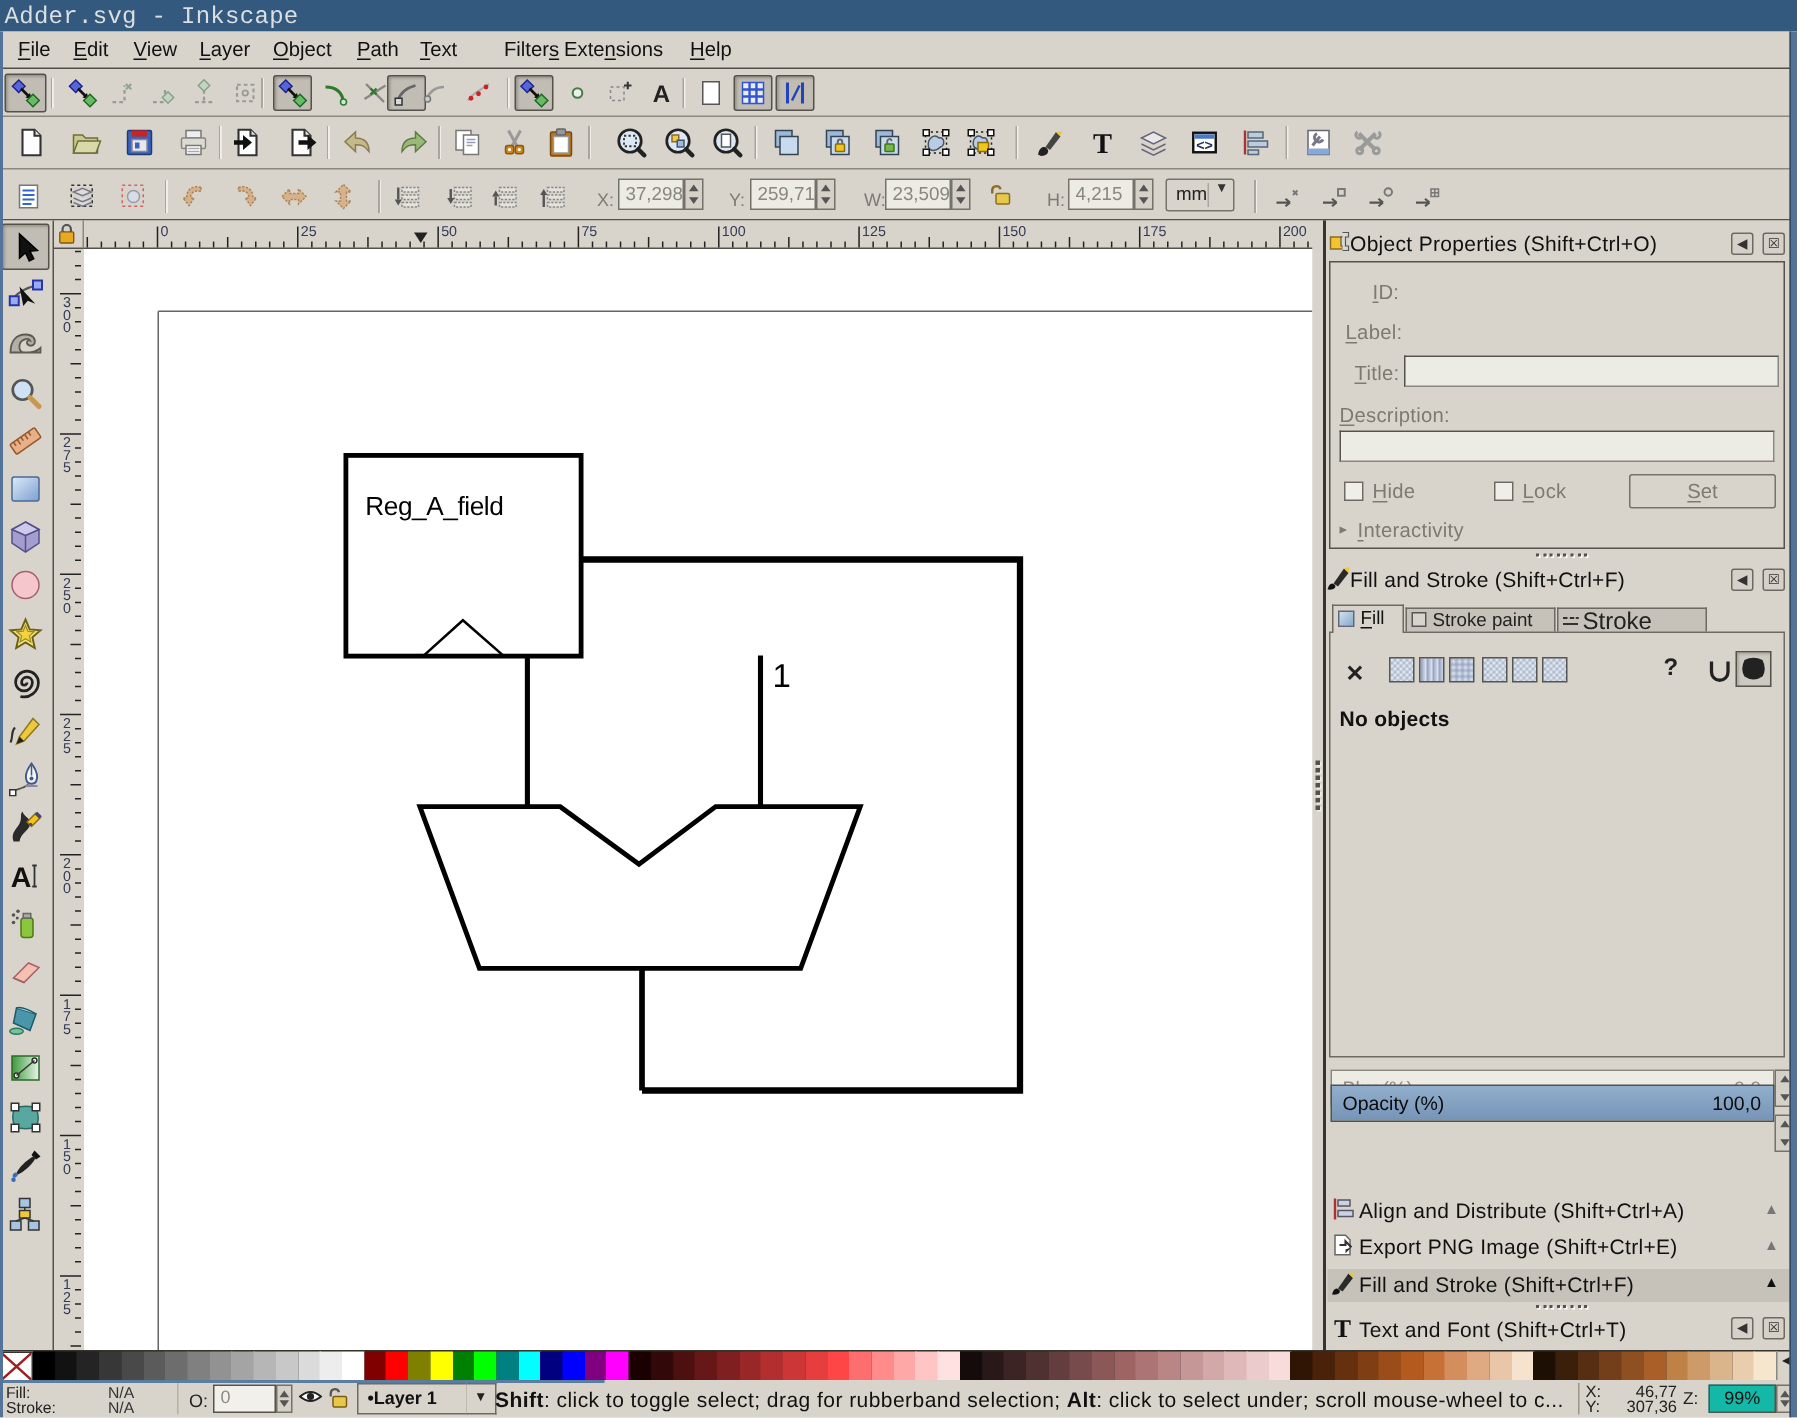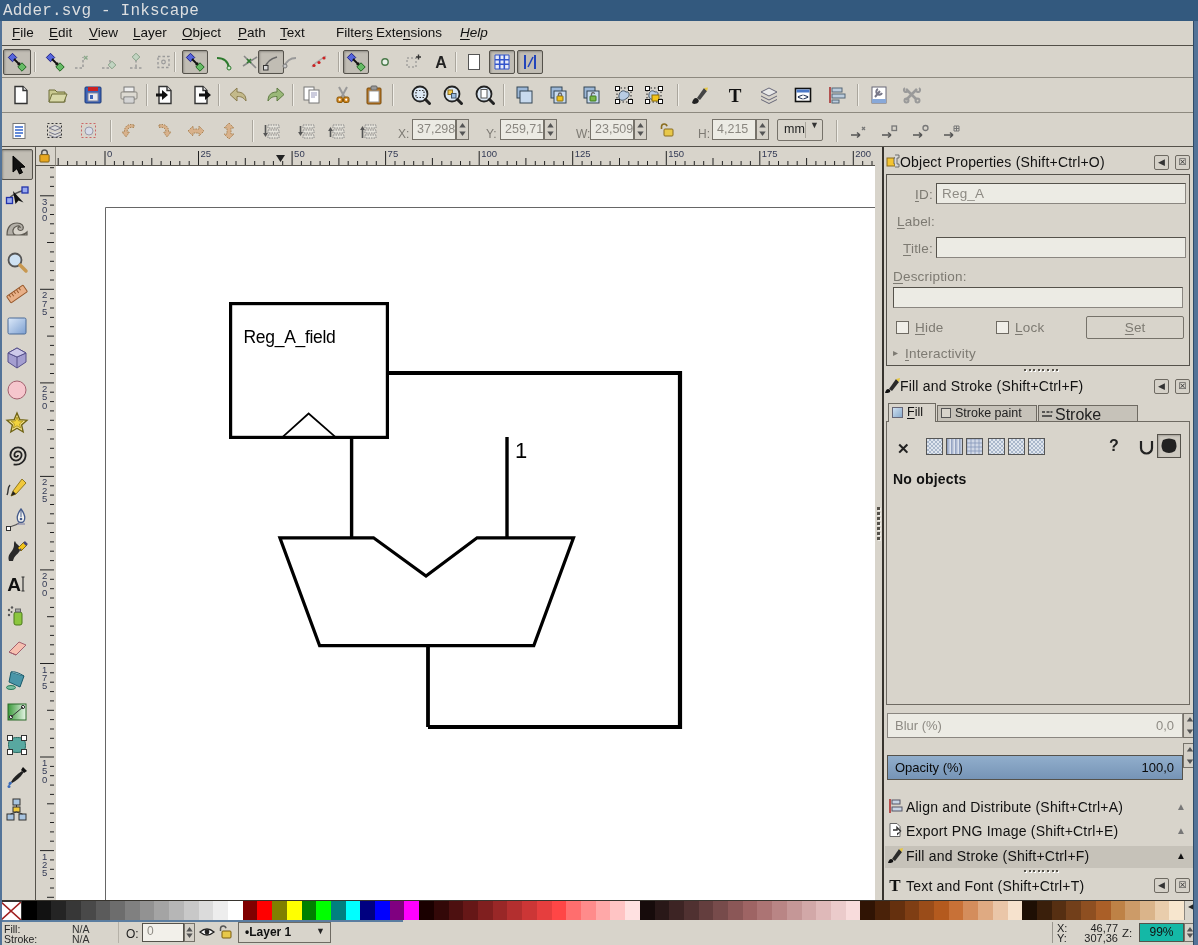--- a/index.html
+++ b/index.html
@@ -14,21 +14,21 @@
 <div style="position:absolute;left:0px;top:21px;width:1198px;height:25px;background:#d8d4cb;border-bottom:1px solid #524f48;font-size:13.5px;color:#111;">
     <div style="position:absolute;left:12px;top:4px;"><u>F</u>ile</div>
     <div style="position:absolute;left:49px;top:4px;"><u>E</u>dit</div>
     <div style="position:absolute;left:89px;top:4px;"><u>V</u>iew</div>
     <div style="position:absolute;left:133px;top:4px;"><u>L</u>ayer</div>
     <div style="position:absolute;left:182px;top:4px;"><u>O</u>bject</div>
     <div style="position:absolute;left:238px;top:4px;"><u>P</u>ath</div>
     <div style="position:absolute;left:280px;top:4px;"><u>T</u>ext</div>
     <div style="position:absolute;left:336px;top:4px;">Filter<u>s</u></div>
     <div style="position:absolute;left:376px;top:4px;">Exte<u>n</u>sions</div>
-    <div style="position:absolute;left:460px;top:4px;font-style:italic;"><u>H</u>elp</div>
+    <div style="position:absolute;left:460px;top:4px;"><u>H</u>elp</div>
   </div>
 <div style="position:absolute;left:0px;top:47px;width:1198px;height:31px;background:#d8d4cb;border-bottom:1px solid #8d897f;">
     <div class="btn pressed" style="left:3px;top:2px;width:28px;height:26px;">
       <svg width="20" height="20" viewBox="0 0 20 20">
         <path d="M5.5 1.2999999999999998 L9.7 5.5 L5.5 9.7 L1.2999999999999998 5.5 Z" fill="#5566dd" stroke="#222288" stroke-width="1"></path>
         <line x1="7" y1="7" x2="13" y2="13" stroke="#111" stroke-width="1.8"></line>
         <path d="M10 13 L14 14 L13 10 Z" fill="#111"></path>
         <path d="M15 10.8 L19.2 15 L15 19.2 L10.8 15 Z" fill="#66bb66" stroke="#226622" stroke-width="1"></path>
       </svg>
     </div>
@@ -884,21 +884,20 @@
 <div style="position:absolute;left:884px;top:147px;width:314px;height:753px;background:#d8d4cb;">
     <div style="position:absolute;left:2px;top:6px;width:16px;height:16px;"><svg width="16" height="16" viewBox="0 0 16 16">
         <rect x="1" y="5" width="8" height="8" fill="#f4c430" stroke="#8a6d20"></rect>
         <path d="M9 2 h4 v3 h-2 v6 h2 v3 h-4 M9 5 h-1 v6 h1" fill="#d8d8d8" stroke="#555" stroke-width="0.8"></path>
       </svg></div>
     <div style="position:absolute;left:16px;top:7px;font-size:14px;letter-spacing:0.2px;color:#111;">Object Properties (Shift+Ctrl+O)</div>
     <div style="position:absolute;left:270px;top:8px;width:15px;height:15px;background:#d5d1c8;border:1px solid #6e6a62;border-radius:2px;text-align:center;line-height:13px;font-size:9px;color:#333;">◀</div>
     <div style="position:absolute;left:291px;top:8px;width:15px;height:15px;background:#d5d1c8;border:1px solid #6e6a62;border-radius:2px;text-align:center;line-height:13px;font-size:9px;color:#333;">☒</div>
     <div style="position:absolute;left:2px;top:27px;width:304px;height:192px;border:1px solid #55524b;background:#d8d4cb;"></div>
     <div style="position:absolute;left:31px;top:40px;font-size:13.5px;letter-spacing:0.2px;color:#7d7a72;"><u>I</u>D:</div>
-    <div style="position:absolute;left:52px;top:36px;width:250px;height:21px;background:#ecebe4;border:1px solid #8a8680;border-top-color:#55524b;border-left-color:#55524b;color:#8e8b84;font-size:13.5px;letter-spacing:0.2px;line-height:19px;padding-left:5px;">Reg_A</div>
     <div style="position:absolute;left:13px;top:67px;font-size:13.5px;letter-spacing:0.2px;color:#7d7a72;"><u>L</u>abel:</div>
     <div style="position:absolute;left:19px;top:94px;font-size:13.5px;letter-spacing:0.2px;color:#7d7a72;"><u>T</u>itle:</div>
     <div style="position:absolute;left:52px;top:90px;width:250px;height:21px;background:#ecebe4;border:1px solid #8a8680;border-top-color:#55524b;border-left-color:#55524b;color:#8e8b84;font-size:13.5px;letter-spacing:0.2px;line-height:19px;padding-left:5px;"></div>
     <div style="position:absolute;left:9px;top:122px;font-size:13.5px;letter-spacing:0.2px;color:#7d7a72;"><u>D</u>escription:</div>
     <div style="position:absolute;left:9px;top:140px;width:290px;height:21px;background:#ecebe4;border:1px solid #8a8680;border-top-color:#55524b;border-left-color:#55524b;color:#8e8b84;font-size:13.5px;letter-spacing:0.2px;line-height:19px;padding-left:5px;"></div>
     <div style="position:absolute;left:12px;top:174px;width:13px;height:13px;background:#f0eee8;border:1px solid #6e6a62;"></div>
     <div style="position:absolute;left:31px;top:173px;font-size:13.5px;letter-spacing:0.2px;color:#7d7a72;"><u>H</u>ide</div>
     <div style="position:absolute;left:112px;top:174px;width:13px;height:13px;background:#f0eee8;border:1px solid #6e6a62;"></div>
     <div style="position:absolute;left:131px;top:173px;font-size:13.5px;letter-spacing:0.2px;color:#7d7a72;"><u>L</u>ock</div>
     <div style="position:absolute;left:202px;top:169px;width:98px;height:23px;background:#d8d4cb;border:1px solid #76726a;border-radius:2px;text-align:center;font-size:13.5px;color:#7d7a72;line-height:21px;"><u>S</u>et</div>
@@ -953,21 +952,21 @@
       </svg></div>
     <div style="position:absolute;left:9px;top:324px;font-size:14px;letter-spacing:0.2px;font-weight:bold;color:#111;">No objects</div>
     <div style="position:absolute;left:3px;top:566px;width:296px;height:25px;background:#ecebe4;border:1px solid #8a8680;">
       <span style="position:absolute;left:7px;top:4px;font-size:13px;color:#8e8b84;">Blur (%)</span>
       <span style="position:absolute;right:8px;top:4px;font-size:13px;color:#8e8b84;">0,0</span>
     </div>
     <div style="position:absolute;left:299px;top:566px;width:14px;height:25px;background:#d5d1c8;border:1px solid #76726a;"><svg width="12" height="23" viewBox="0 0 12 23">
         <path d="M6.0 3 l3.2 4.5 h-6.4 Z" fill="#555"></path>
         <path d="M6.0 20 l3.2 -4.5 h-6.4 Z" fill="#555"></path>
       </svg></div>
-    <div style="position:absolute;left:3px;top:608px;width:296px;height:25px;background:linear-gradient(to bottom,#91aecc,#7694b6);border:1px solid #55524b;">
+    <div style="position:absolute;left:3px;top:576px;width:296px;height:25px;background:linear-gradient(to bottom,#91aecc,#7694b6);border:1px solid #55524b;">
       <span style="position:absolute;left:7px;top:4px;font-size:13px;color:#0a0a0a;">Opacity (%)</span>
       <span style="position:absolute;right:8px;top:4px;font-size:13px;color:#0a0a0a;">100,0</span>
     </div>
     <div style="position:absolute;left:299px;top:596px;width:14px;height:25px;background:#d5d1c8;border:1px solid #76726a;"><svg width="12" height="23" viewBox="0 0 12 23">
         <path d="M6.0 3 l3.2 4.5 h-6.4 Z" fill="#555"></path>
         <path d="M6.0 20 l3.2 -4.5 h-6.4 Z" fill="#555"></path>
       </svg></div>
     <div style="position:absolute;left:3px;top:651px;width:16px;height:16px;"><svg width="16" height="16" viewBox="0 0 16 16">
         <path d="M3 1 v14" stroke="#b03030" stroke-width="1.6"></path>
         <rect x="5" y="2" width="8" height="4" fill="#c8d4e4" stroke="#556"></rect>
@@ -1112,20 +1111,21 @@
         <circle cx="8" cy="6" r="2.4" fill="#222"></circle>
       </svg></div>
     <div style="position:absolute;left:219px;top:4px;"><svg width="14" height="15" viewBox="0 0 14 15">
         <rect x="3" y="7" width="9" height="7" rx="1" fill="#e8c84a" stroke="#7a5c10"></rect>
         <path d="M1.5 7 V4.5 A2.8 2.8 0 0 1 7 4.2" fill="none" stroke="#555" stroke-width="1.5"></path>
       </svg></div>
     <div style="position:absolute;left:238px;top:2px;width:74px;height:21px;background:#d8d4cb;border:1px solid #6e6a62;font-size:12px;font-weight:bold;color:#111;padding:2px 0 0 6px;">•Layer 1</div>
     <div style="position:absolute;left:311px;top:2px;width:20px;height:21px;background:#d8d4cb;border:1px solid #6e6a62;border-left:none;">
       <span style="position:absolute;left:5px;top:3px;font-size:9px;color:#222;">▼</span>
     </div>
+    <div style="position:absolute;left:330px;top:5px;width:718px;height:17px;font-size:14px;letter-spacing:0.3px;color:#111;white-space:nowrap;overflow:hidden;"><b>Shift</b>: click to toggle select; drag for rubberband selection; <b>Alt</b>: click to select under; scroll mouse-wheel to c...</div>
     <div style="position:absolute;left:1052px;top:2px;width:1px;height:21px;background:#9a968e;"></div>
     <div style="position:absolute;left:1057px;top:2px;font-size:11px;color:#222;">X:</div>
     <div style="position:absolute;left:1057px;top:12px;font-size:11px;color:#222;">Y:</div>
     <div style="position:absolute;left:1080px;top:2px;width:38px;height:11px;font-size:11px;color:#222;text-align:right;">46,77</div>
     <div style="position:absolute;left:1080px;top:12px;width:38px;height:11px;font-size:11px;color:#222;text-align:right;">307,36</div>
     <div style="position:absolute;left:1122px;top:7px;font-size:11.5px;color:#222;">Z:</div>
     <div style="position:absolute;left:1139px;top:3px;width:45px;height:19px;background:#14b8a6;border:1px solid #55524b;font-size:12px;color:#111;text-align:center;line-height:17px;">99%</div>
     <div style="position:absolute;left:1184px;top:3px;width:12px;height:19px;background:#d5d1c8;border:1px solid #76726a;"><svg width="10" height="17" viewBox="0 0 10 17">
         <path d="M5.0 3 l3.2 4.5 h-6.4 Z" fill="#555"></path>
         <path d="M5.0 14 l3.2 -4.5 h-6.4 Z" fill="#555"></path>

